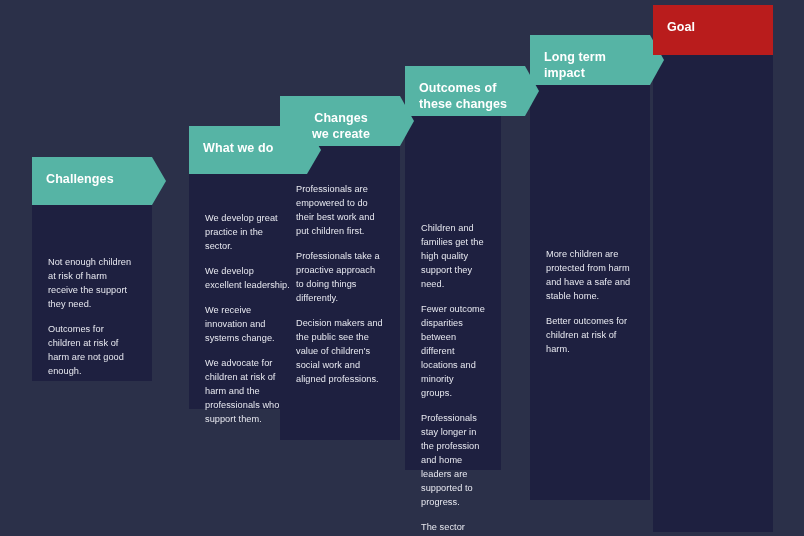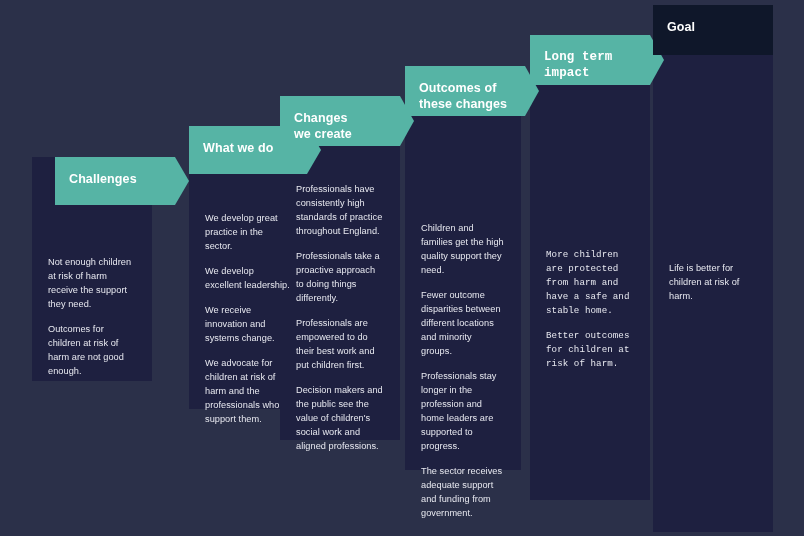--- a/index.html
+++ b/index.html
@@ -55,21 +55,21 @@
       0% 0%,
       calc(100% - 14px) 0%,
       100% 50%,
       calc(100% - 14px) 100%,
       0% 100%
     );
     padding-right: 26px;
   }
 
   .stage-header.accent {
-    background: #0f172a;
+    background: #b91c1c;
   }
 
   .stage-content {
     position: absolute;
     left: 0;
     width: 100%;
     box-sizing: border-box;
     padding: 0 16px;
     z-index: 2;
   }
@@ -84,67 +84,63 @@
   .stage-para:last-child {
     margin-bottom: 0;
   }
 </style>
 </head>
 <body>
 
 <div id="diagram">
     <div class="stage" style="left: 32px; top: 0px; width: 120px; height: 536px;">
       <div class="stage-body" style="top: 157px; height: 224px;"></div>
-      <div class="stage-header has-tail" style="top: 157px; height: 48px; width: 134px; margin-left: 23px;">Challenges</div>
+      <div class="stage-header has-tail" style="top: 157px; height: 48px; width: 134px;">Challenges</div>
       <div class="stage-content" style="top: 246px; margin-top: 10px;">
         <p class="stage-para">Not enough children at risk of harm receive the support they need.</p>
         <p class="stage-para">Outcomes for children at risk of harm are not good enough.</p>
       </div>
     </div>
     <div class="stage" style="left: 157px; top: 0px; width: 118px; height: 536px; margin-left: 32px;">
       <div class="stage-body" style="top: 126px; height: 283px;"></div>
       <div class="stage-header has-tail" style="top: 126px; height: 48px; width: 132px;">What we do</div>
       <div class="stage-content" style="top: 212px;">
         <p class="stage-para">We develop great practice in the sector.</p>
         <p class="stage-para">We develop excellent leadership.</p>
         <p class="stage-para">We receive innovation and systems change.</p>
         <p class="stage-para">We advocate for children at risk of harm and the professionals who support them.</p>
       </div>
     </div>
     <div class="stage" style="left: 280px; top: 0px; width: 120px; height: 536px;">
       <div class="stage-body" style="top: 96px; height: 344px;"></div>
-      <div class="stage-header has-tail" style="top: 96px; height: 50px; width: 134px;">Changes
+      <div class="stage-header has-tail" style="top: 96px; height: 50px; width: 134px; text-align: center;">Changes
 we create</div>
       <div class="stage-content" style="top: 183px;">
-        <p class="stage-para">Professionals have consistently high standards of practice throughout England.</p>
+        <p class="stage-para">Professionals are empowered to do their best work and put children first.</p>
         <p class="stage-para">Professionals take a proactive approach to doing things differently.</p>
-        <p class="stage-para">Professionals are empowered to do their best work and put children first.</p>
         <p class="stage-para">Decision makers and the public see the value of children's social work and aligned professions.</p>
       </div>
     </div>
-    <div class="stage" style="left: 405px; top: 0px; width: 116px; height: 536px;">
+    <div class="stage" style="left: 405px; top: 0px; width: 96px; height: 536px;">
       <div class="stage-body" style="top: 66px; height: 404px;"></div>
       <div class="stage-header has-tail" style="top: 66px; height: 50px; width: 134px;">Outcomes of
 these changes</div>
       <div class="stage-content" style="top: 182px; margin-top: 40px;">
         <p class="stage-para">Children and families get the high quality support they need.</p>
         <p class="stage-para">Fewer outcome disparities between different locations and minority groups.</p>
         <p class="stage-para">Professionals stay longer in the profession and home leaders are supported to progress.</p>
         <p class="stage-para">The sector receives adequate support and funding from government.</p>
       </div>
     </div>
-    <div class="stage" style="left: 530px; top: 0px; width: 120px; height: 536px; font-family: Liberation Mono, monospace;">
+    <div class="stage" style="left: 530px; top: 0px; width: 120px; height: 536px;">
       <div class="stage-body" style="top: 35px; height: 465px;"></div>
       <div class="stage-header has-tail" style="top: 35px; height: 50px; width: 134px;">Long term
 impact</div>
       <div class="stage-content" style="top: 248px;">
         <p class="stage-para">More children are protected from harm and have a safe and stable home.</p>
         <p class="stage-para">Better outcomes for children at risk of harm.</p>
       </div>
     </div>
     <div class="stage" style="left: 653px; top: 0px; width: 120px; height: 536px;">
       <div class="stage-body" style="top: 5px; height: 527px;"></div>
       <div class="stage-header accent" style="top: 5px; height: 50px; width: 120px;">Goal</div>
-      <div class="stage-content" style="top: 262px;">
-        <p class="stage-para">Life is better for children at risk of harm.</p>
-      </div>
     </div>
   </div>
 
 </body></html>

